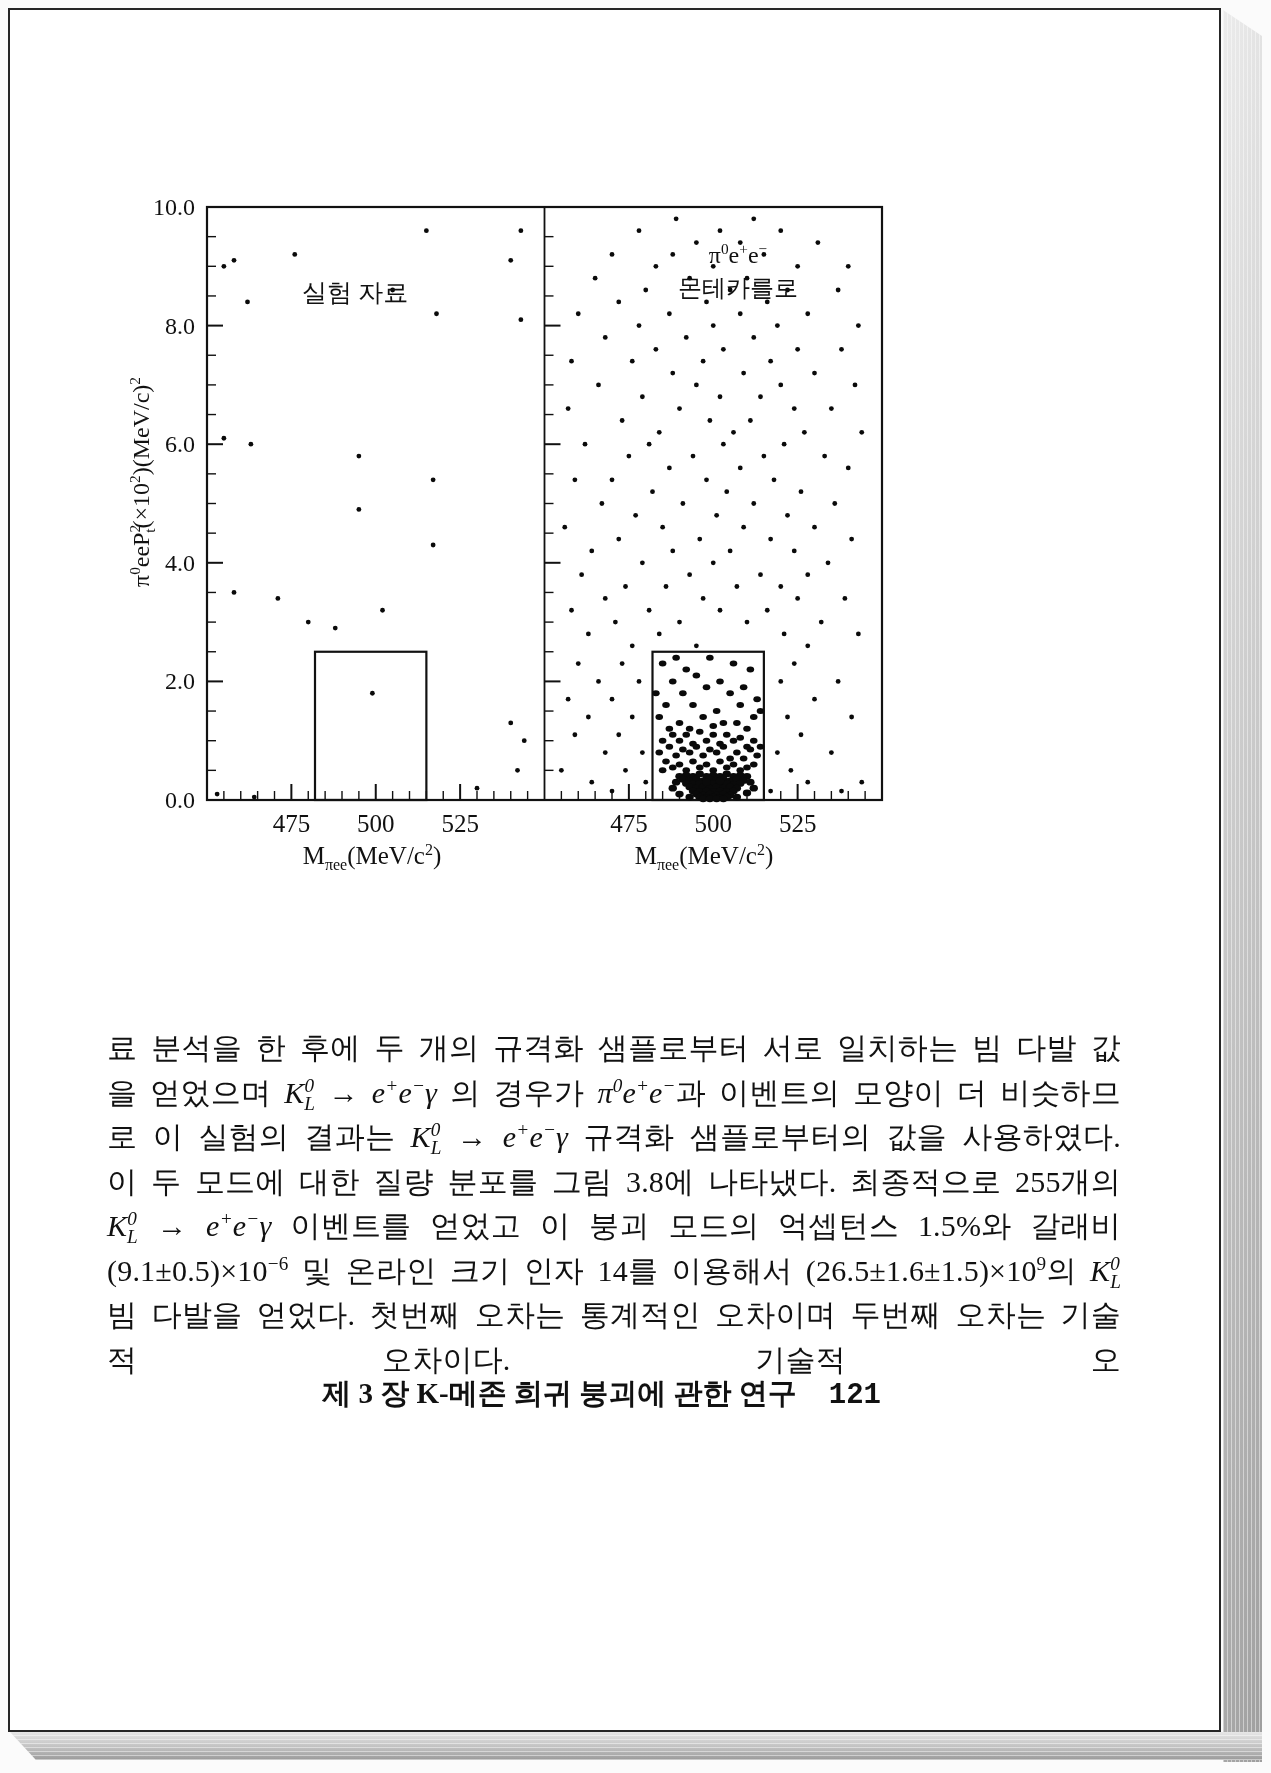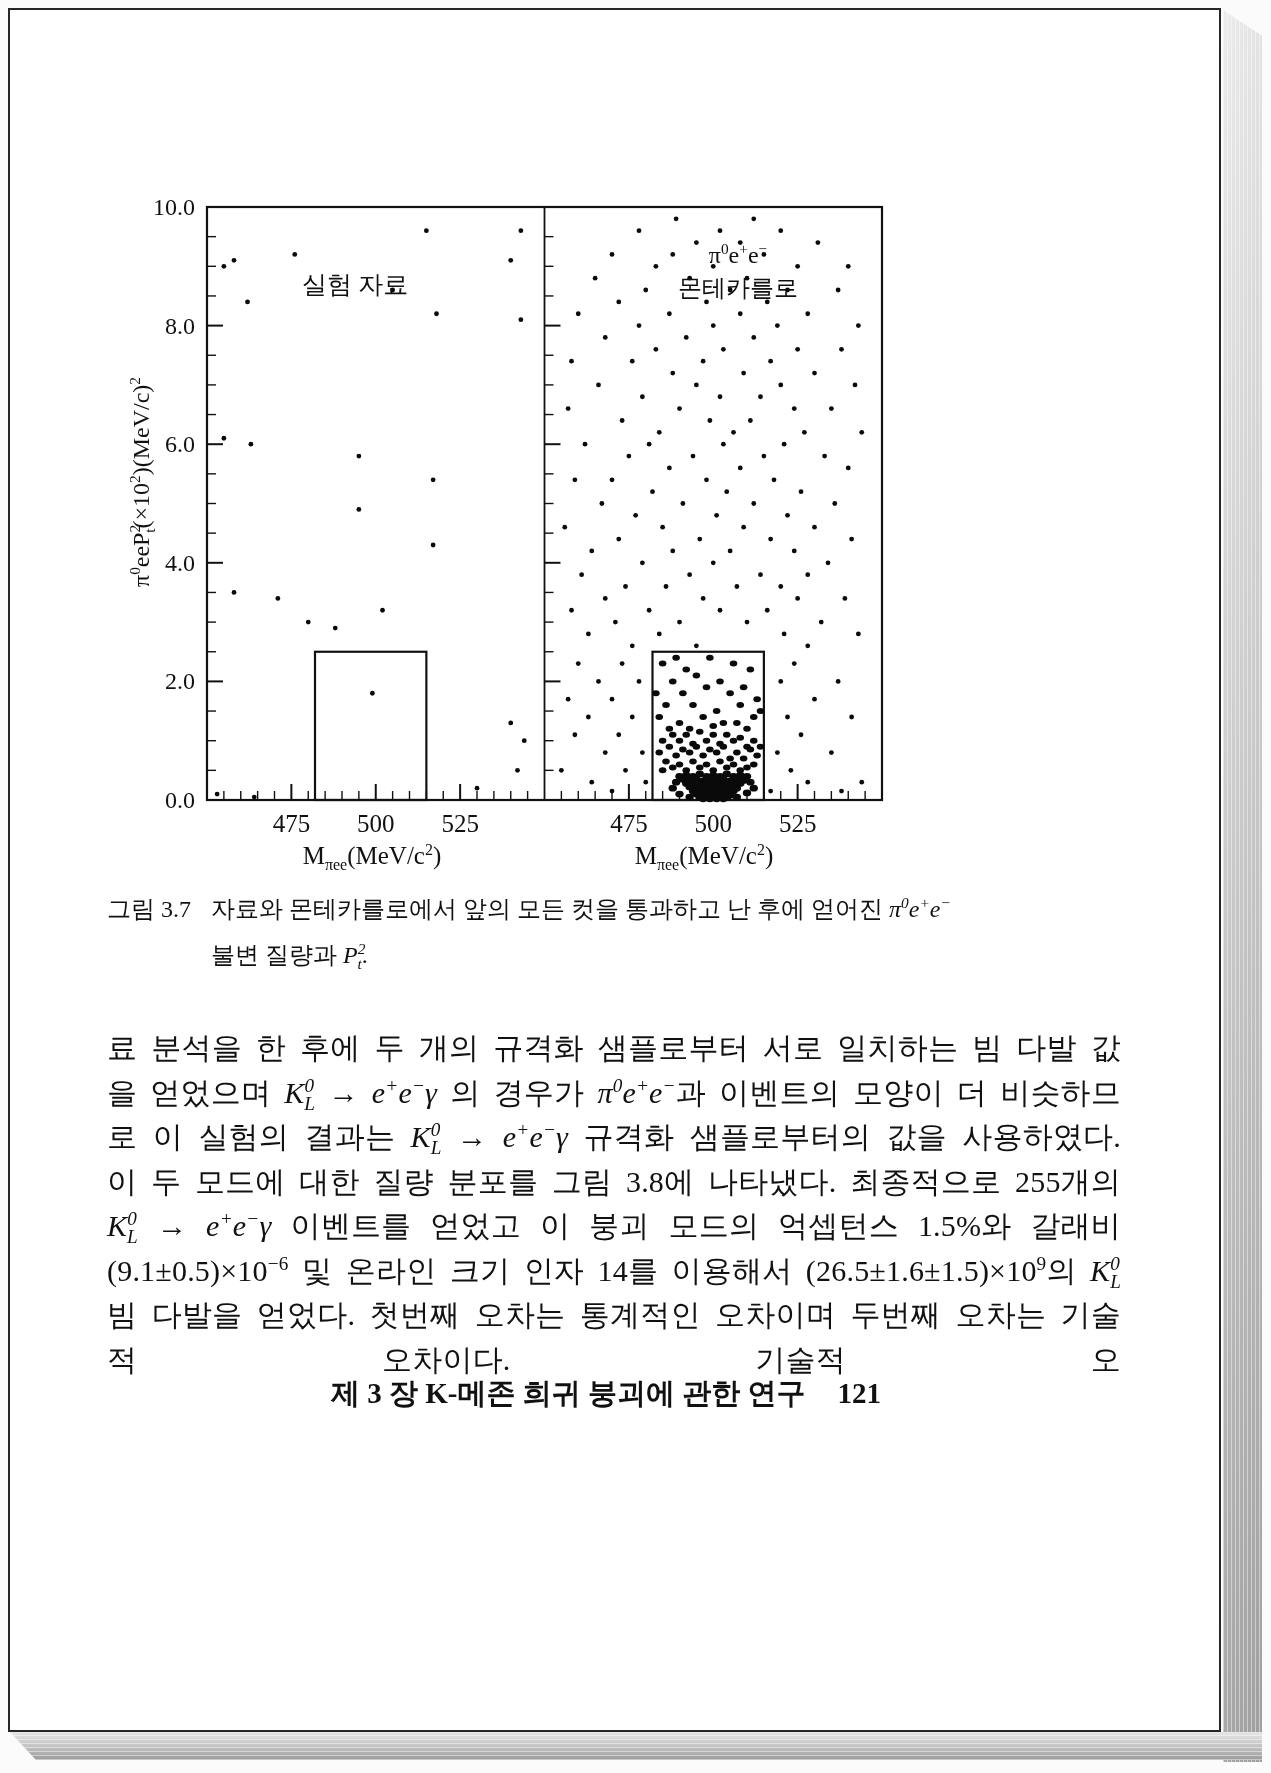--- a/index.html
+++ b/index.html
@@ -33,41 +33,41 @@
   .m sub,.m sup{font-style:italic;}
 
   .figure{position:absolute;left:97px;top:142px;width:800px;height:750px;}
   .figure svg{position:absolute;left:0;top:0;}
   svg text{font-family:"Liberation Serif","DejaVu Serif",serif;fill:#111;}
 
   .ov{position:absolute;transform:translate(-50%,-50%);white-space:nowrap;color:#111;}
   .ylab{left:34px;top:330px;transform:translate(-50%,-50%) rotate(-90deg);font-size:24px;}
   .xlab1{left:265px;top:704px;font-size:25px;}
   .xlab2{left:597px;top:704px;font-size:25px;}
-  .plab1{left:248px;top:132px;font-size:25px;}
+  .plab1{left:248px;top:140px;font-size:25px;}
   .plab2{left:607px;top:120px;font-size:24px;text-align:center;line-height:33px;margin-left:24px;}
 
   .caption{
     position:absolute;left:97px;top:876px;width:1032px;
     display:flex;font-size:24px;line-height:46px;
   }
   .caption-label{white-space:nowrap;margin-right:20px;}
 
   .bodytext{
     position:absolute;left:97px;top:982px;width:1014px;
     font-size:30px;line-height:44.5px;
     text-align:justify;text-align-last:justify;
     word-spacing:5px;letter-spacing:.2px;margin-top:34px;
   }
 
   .footer{
     position:absolute;left:97px;top:1364px;width:774px;
     text-align:right;font-weight:bold;font-size:29px;
   }
-  .footer .pgnum{margin-left:32px;}
+  .footer .pgnum{margin-left:32px;font-family:Liberation Mono, monospace;}
 </style>
 </head>
 <body>
 
 <div class="book-page">
 
   <div class="figure">
     <svg width="800" height="750" viewBox="0 0 800 750" xmlns="http://www.w3.org/2000/svg">
         <rect x="100" y="55" width="675" height="593" fill="none" stroke="#111" stroke-width="2.2"></rect>
         <line x1="437.5" y1="55" x2="437.5" y2="648" stroke="#111" stroke-width="1.8"></line>
@@ -506,24 +506,20 @@
     <div class="ov ylab">π<sup>0</sup>eeP<sup>2</sup><sub class="tk">t</sub>(×10<sup>2</sup>)(MeV/c)<sup>2</sup></div>
     <div class="ov xlab1">M<sub>πee</sub>(MeV/c<sup>2</sup>)</div>
     <div class="ov xlab2">M<sub>πee</sub>(MeV/c<sup>2</sup>)</div>
     <div class="ov plab1">실험 자료</div>
     <div class="ov plab2">
       <div>π<sup>0</sup>e<sup>+</sup>e<sup>−</sup></div>
       <div>몬테카를로</div>
     </div>
   </div>
 
-  <div class="caption">
-    <span class="caption-label">그림 3.7</span>
-    <span class="caption-text">자료와 몬테카를로에서 앞의 모든 컷을 통과하고 난 후에 얻어진 <span class="m">π<sup>0</sup>e<sup>+</sup>e<sup>−</sup></span><br>불변 질량과 <span class="m">P<sup>2</sup><sub class="tk">t</sub></span>.</span>
-  </div>
 
   <p class="bodytext">료 분석을 한 후에 두 개의 규격화 샘플로부터 서로 일치하는 빔 다발 값을 얻었으며 <span class="m">K<sup>0</sup><sub class="tk">L</sub> → e<sup>+</sup>e<sup>−</sup>γ</span> 의 경우가 <span class="m">π<sup>0</sup>e<sup>+</sup>e<sup>−</sup></span>과 이벤트의 모양이 더 비슷하므로 이 실험의 결과는 <span class="m">K<sup>0</sup><sub class="tk">L</sub> → e<sup>+</sup>e<sup>−</sup>γ</span> 규격화 샘플로부터의 값을 사용하였다. 이 두 모드에 대한 질량 분포를 그림 3.8에 나타냈다. 최종적으로 255개의 <span class="m">K<sup>0</sup><sub class="tk">L</sub> → e<sup>+</sup>e<sup>−</sup>γ</span> 이벤트를 얻었고 이 붕괴 모드의 억셉턴스 1.5%와 갈래비(9.1±0.5)×10<sup>−6</sup> 및 온라인 크기 인자 14를 이용해서 (26.5±1.6±1.5)×10<sup>9</sup>의 <span class="m">K<sup>0</sup><sub class="tk">L</sub></span> 빔 다발을 얻었다. 첫번째 오차는 통계적인 오차이며 두번째 오차는 기술적 오차이다. 기술적 오</p>
 
   <div class="footer">
     <span>제 3 장  K-메존 희귀 붕괴에 관한 연구</span><span class="pgnum">121</span>
   </div>
 
 </div>
 
 <div class="edge-right"></div>

